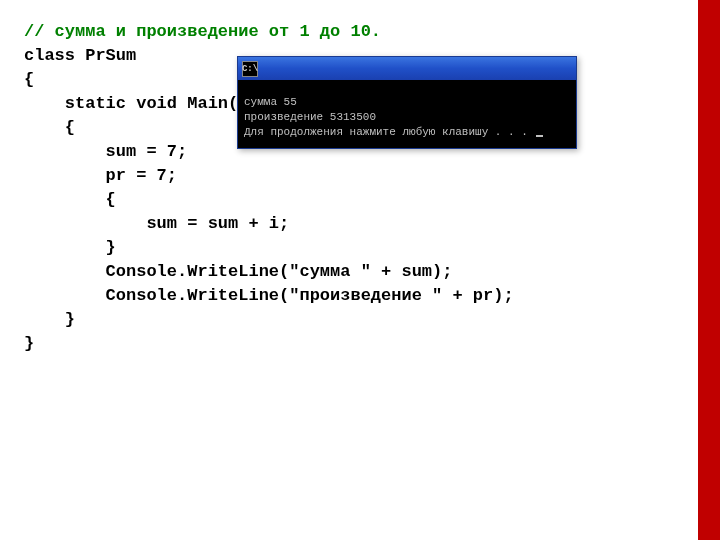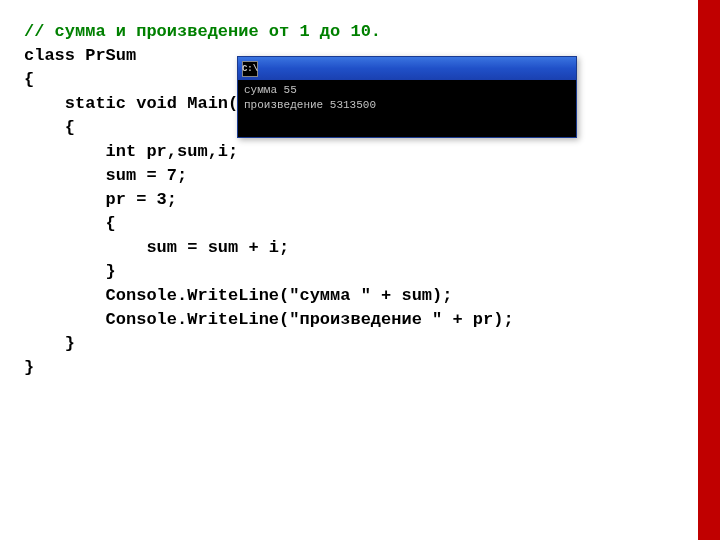--- a/index.html
+++ b/index.html
@@ -65,21 +65,21 @@
       color: #fff;
       font-size: 12px;
       font-weight: bold;
     }
     .console-body {
       background: #000;
       color: #c0c0c0;
       font-family: "Lucida Console", "Courier New", monospace;
       font-size: 11px;
       line-height: 15px;
-      padding: 3px 6px 8px 6px;
+      padding: 15px 6px 8px 6px;
       min-height: 58px;
       border: 1px solid #1a3a90;
       border-top: none;
     }
     .console-line { white-space: pre; }
     .cursor {
       display: inline-block;
       width: 7px;
       height: 2px;
       background: #c0c0c0;
@@ -94,36 +94,36 @@
 
 <div class="red-bar"></div>
 
 <div class="code-area">
   <div class="code-line comment">// сумма и произведение от 1 до 10.</div>
   <div class="code-line"></div>
   <div class="code-line">class PrSum</div>
   <div class="code-line">{</div>
   <div class="code-line">    static void Main()</div>
   <div class="code-line">    {</div>
-  <div class="code-line">        int pr,sum,i;</div>
   <div class="code-line">        sum = 7;</div>
-  <div class="code-line">        pr = 3;</div>
+  <div class="code-line">        pr = 7;</div>
   <div class="code-line"></div>
   <div class="code-line">        {</div>
   <div class="code-line">            sum = sum + i;</div>
   <div class="code-line">        }</div>
   <div class="code-line">        Console.WriteLine("сумма " + sum);</div>
   <div class="code-line">        Console.WriteLine("произведение " + pr);</div>
   <div class="code-line">    }</div>
   <div class="code-line">}</div>
 </div>
 
 <div class="console-window">
   <div class="titlebar">
     <div class="title-icon">
       <span>C:\</span>
     </div>
   </div>
   <div class="console-body">
     <div class="console-line">сумма 55</div>
     <div class="console-line">произведение 5313500</div>
+    <div class="console-line"><span>Для продолжения нажмите любую клавишу . . . </span><span class="cursor"></span></div>
   </div>
 </div>
 
 </body></html>

